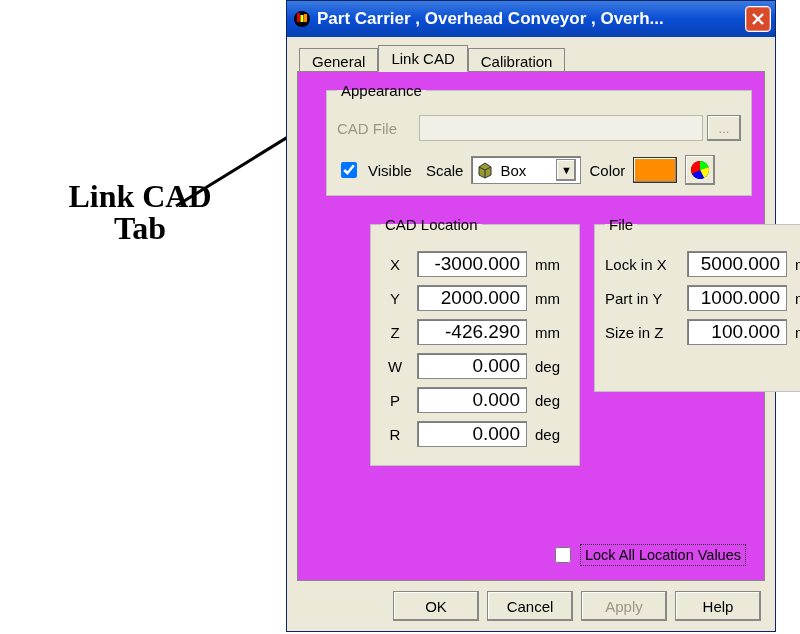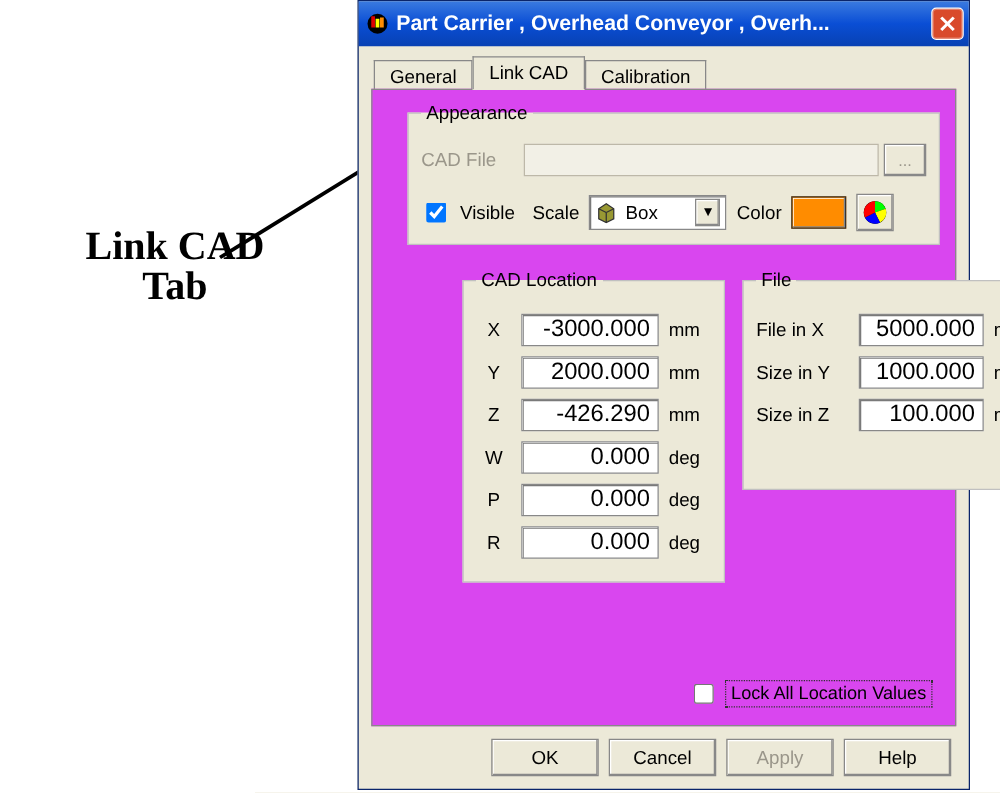--- a/index.html
+++ b/index.html
@@ -333,26 +333,26 @@
           <div class="field-row">
               <span class="flabel">R</span>
               <input class="num-input" value="0.000" style="">
               <span class="unit">deg</span>
             </div>
         </fieldset>
 
         <fieldset class="scale" style="height:176px;">
           <legend>File</legend>
           <div class="field-row">
-              <span class="flabel">File in X</span>
+              <span class="flabel">Lock in X</span>
               <input class="num-input" value="5000.000" style="">
               <span class="unit">mm</span>
             </div>
           <div class="field-row">
-              <span class="flabel">Size in Y</span>
+              <span class="flabel">Part in Y</span>
               <input class="num-input" value="1000.000" style="">
               <span class="unit">mm</span>
             </div>
           <div class="field-row">
               <span class="flabel">Size in Z</span>
               <input class="num-input" value="100.000" style="">
               <span class="unit">mm</span>
             </div>
         </fieldset>
       </div>

